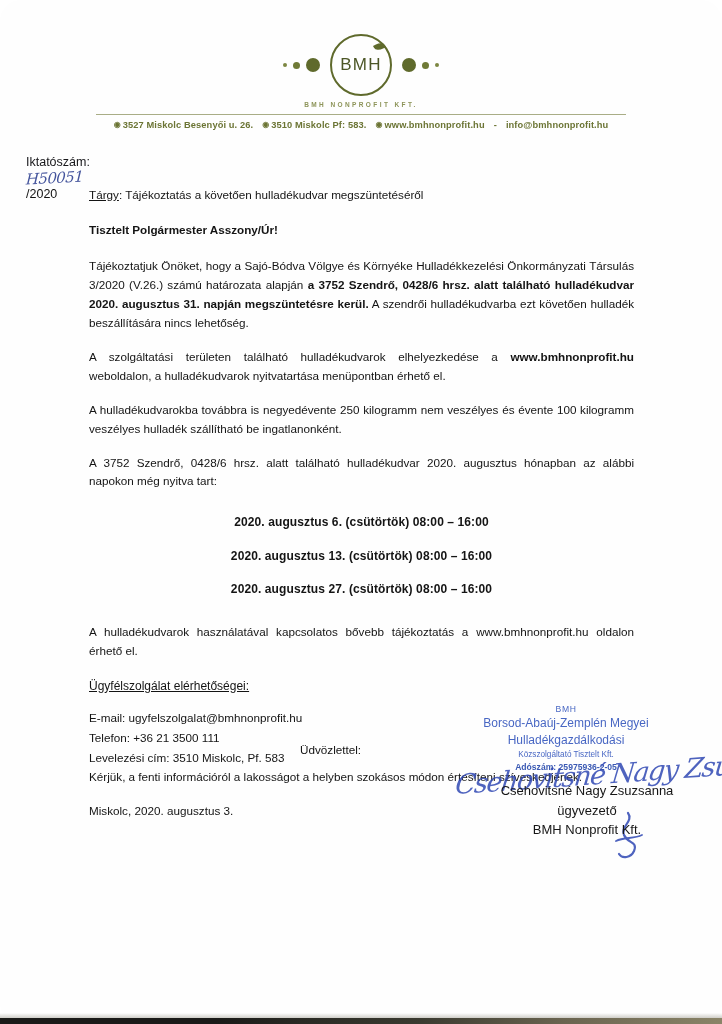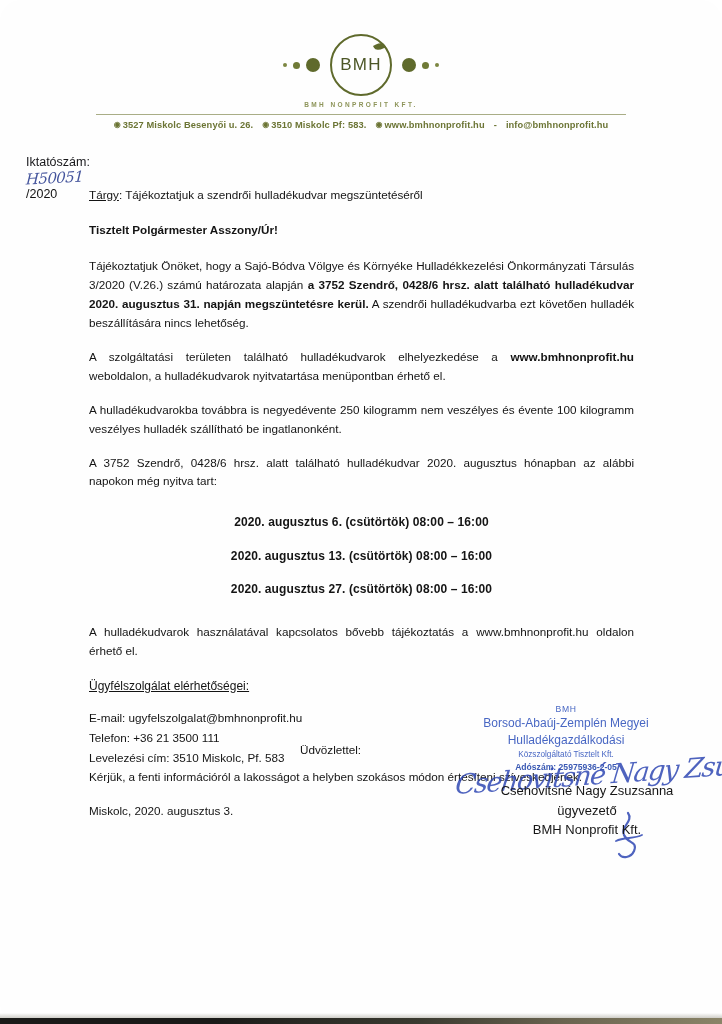--- a/index.html
+++ b/index.html
@@ -295,21 +295,21 @@
   </div>
 
   <div class="ref-row">
     <span class="ref-label">Iktatószám:</span>
     <span class="ref-hand">H50051</span>
     <span class="ref-year">/2020</span>
   </div>
 
   <div class="body-area">
 
-    <div class="subject"><span class="u">Tárgy</span><span>: Tájékoztatjuk a szendrői hulladékudvar megszüntetéséről</span></div>
+    <div class="subject"><span class="u">Tárgy</span><span>: Tájékoztatás a követően hulladékudvar megszüntetéséről</span></div>
 
     <div class="greeting">Tisztelt Polgármester Asszony/Úr!</div>
 
     <p class="para"><span>Tájékoztatjuk Önöket, hogy a Sajó-Bódva Völgye és Környéke Hulladékkezelési Önkormányzati Társulás 3/2020 (V.26.) számú határozata alapján </span><span class="b">a 3752 Szendrő, 0428/6 hrsz. alatt található hulladékudvar 2020. augusztus 31. napján megszüntetésre kerül.</span><span> A szendrői hulladékudvarba ezt követően hulladék beszállítására nincs lehetőség.</span></p>
 
     <p class="para"><span>A szolgáltatási területen található hulladékudvarok elhelyezkedése a </span><span class="b">www.bmhnonprofit.hu</span><span> weboldalon, a hulladékudvarok nyitvatartása menüpontban érhető el.</span></p>
 
     <p class="para">A hulladékudvarokba továbbra is negyedévente 250 kilogramm nem veszélyes és évente 100 kilogramm veszélyes hulladék szállítható be ingatlanonként.</p>
 
     <p class="para">A 3752 Szendrő, 0428/6 hrsz. alatt található hulladékudvar 2020. augusztus hónapban az alábbi napokon még nyitva tart:</p>

